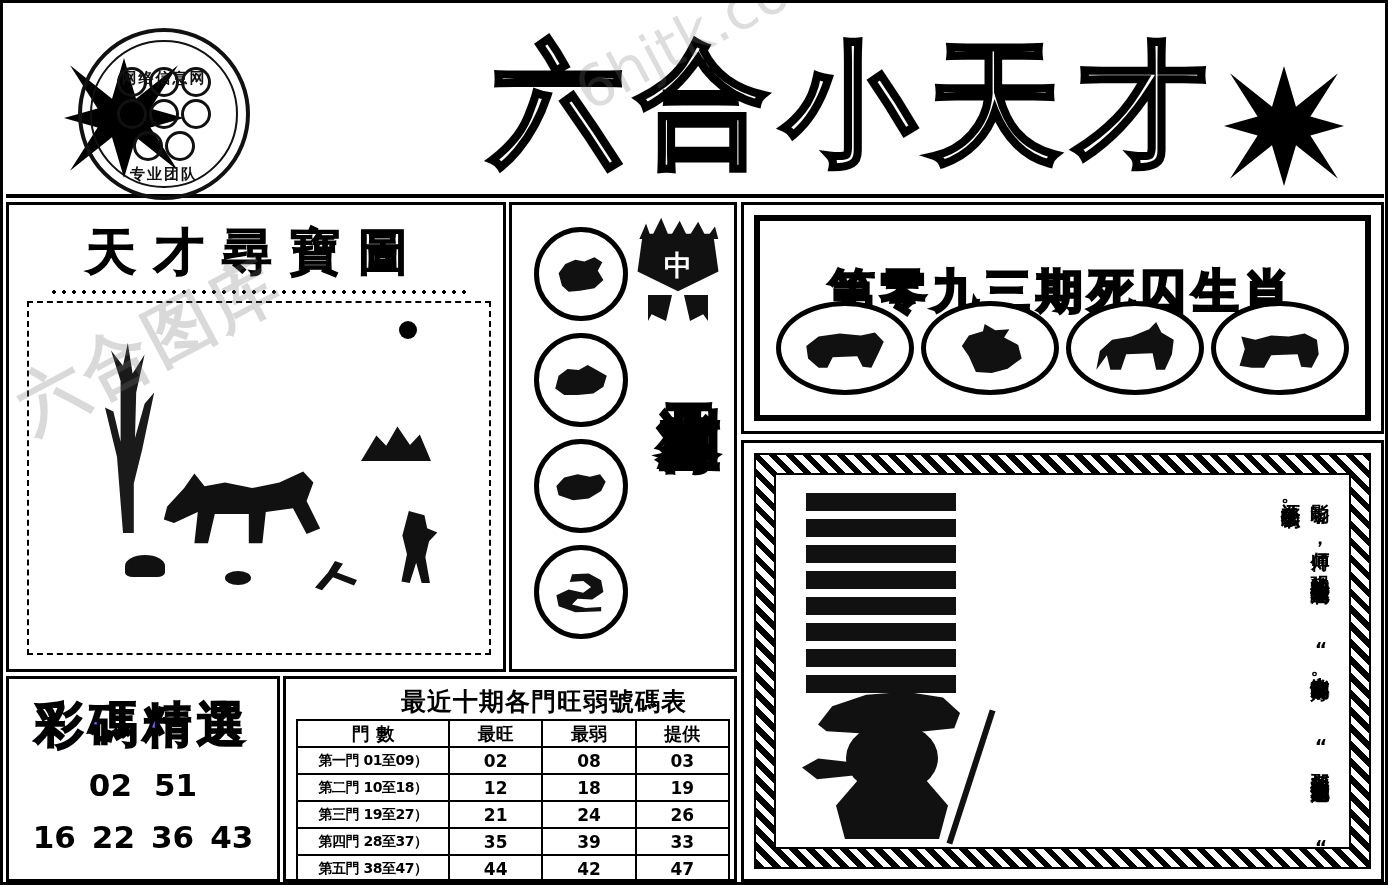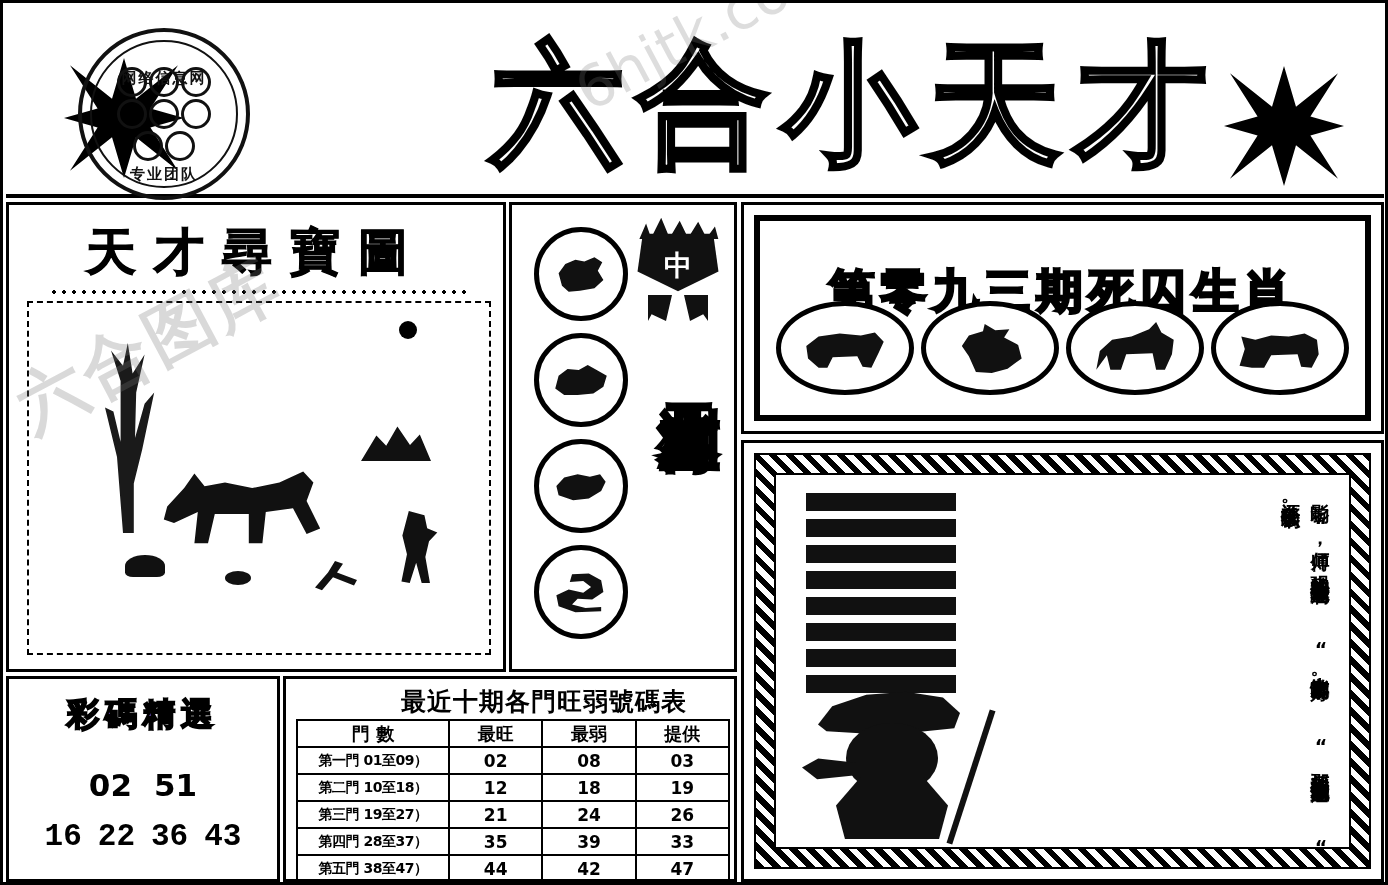--- a/index.html
+++ b/index.html
@@ -104,23 +104,23 @@
   .m-face{position:absolute;left:44px;top:58px;width:92px;height:70px;background:#111;border-radius:46px/36px;}
   .m-body{position:absolute;left:34px;top:112px;width:112px;height:62px;background:#111;
           clip-path:polygon(22% 0%,78% 0%,100% 46%,92% 100%,8% 100%,0% 46%);}
   .m-armL{position:absolute;left:0px;top:92px;width:54px;height:26px;background:#111;
           clip-path:polygon(0% 40%,30% 6%,100% 22%,100% 70%,28% 86%);}
   .m-spear{position:absolute;right:4px;top:42px;width:6px;height:140px;background:#111;transform:rotate(18deg);}
 
   
   .p-lucky{left:3px;top:673px;width:274px;height:206px;}
   .lk-title{position:absolute;left:0;top:14px;width:100%;text-align:center;
-            font-size:32px;font-weight:bold;letter-spacing:6px;color:#8b5cf6;-webkit-text-stroke:2px #000;}
+            font-size:48px;font-weight:bold;letter-spacing:6px;color:#8b5cf6;-webkit-text-stroke:2px #000;}
   .lk-row{position:absolute;width:100%;display:flex;justify-content:center;gap:22px;}
-  .lk-row1{top:88px;} .lk-row2{top:140px;gap:16px;font-family:Liberation Mono, monospace;}
+  .lk-row1{top:88px;} .lk-row2{top:140px;gap:16px;}
   .lk-num{font-size:31px;font-weight:bold;color:#000;}
 
   
   .p-table{left:280px;top:673px;width:454px;height:206px;}
   .tb-title{position:absolute;left:0;top:6px;width:100%;text-align:center;font-size:25px;font-weight:bold;letter-spacing:1px;padding-left:34px;}
   table.data{position:absolute;left:10px;top:40px;width:434px;border-collapse:collapse;}
   table.data th,table.data td{border:2px solid #000;text-align:center;font-size:17px;font-weight:bold;height:25px;padding:0;}
   table.data th{font-size:18px;}
   table.data td.first{font-size:14px;letter-spacing:-0.5px;}
 

